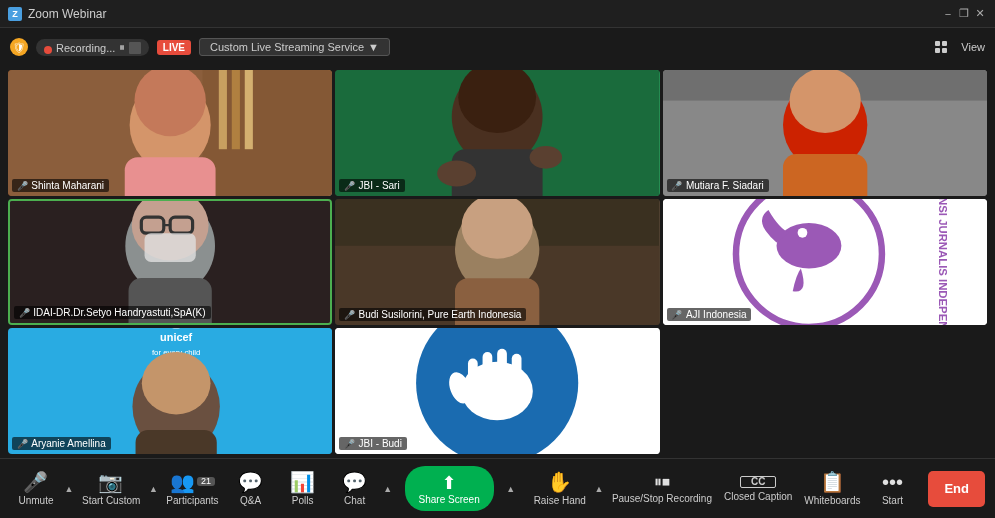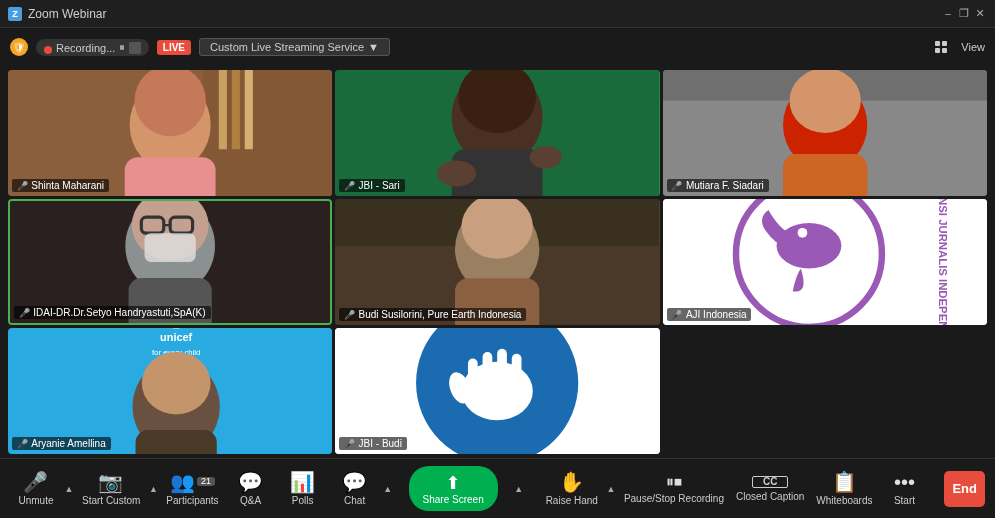--- a/index.html
+++ b/index.html
@@ -202,21 +202,21 @@
       border-radius: 20px;
       padding: 6px 14px;
       color: white;
       display: flex; flex-direction: column; align-items: center;
       font-size: 10px; cursor: pointer; min-width: 70px;
     }
     .share-btn .icon-area { font-size: 18px; }
     .end-btn {
       background: #e74c3c;
       color: white; font-size: 13px; font-weight: bold;
-      padding: 8px 8px; border-radius: 5px;
+      padding: 8px 16px; border-radius: 5px;
       cursor: pointer; border: none;
       height: 36px;
       display: flex; align-items: center;
     }
 
     .mute-icon { color: #e74c3c; }
     .badge {
       background: #555; color: white;
       font-size: 9px; padding: 0 4px; border-radius: 3px;
       margin-left: 2px;

